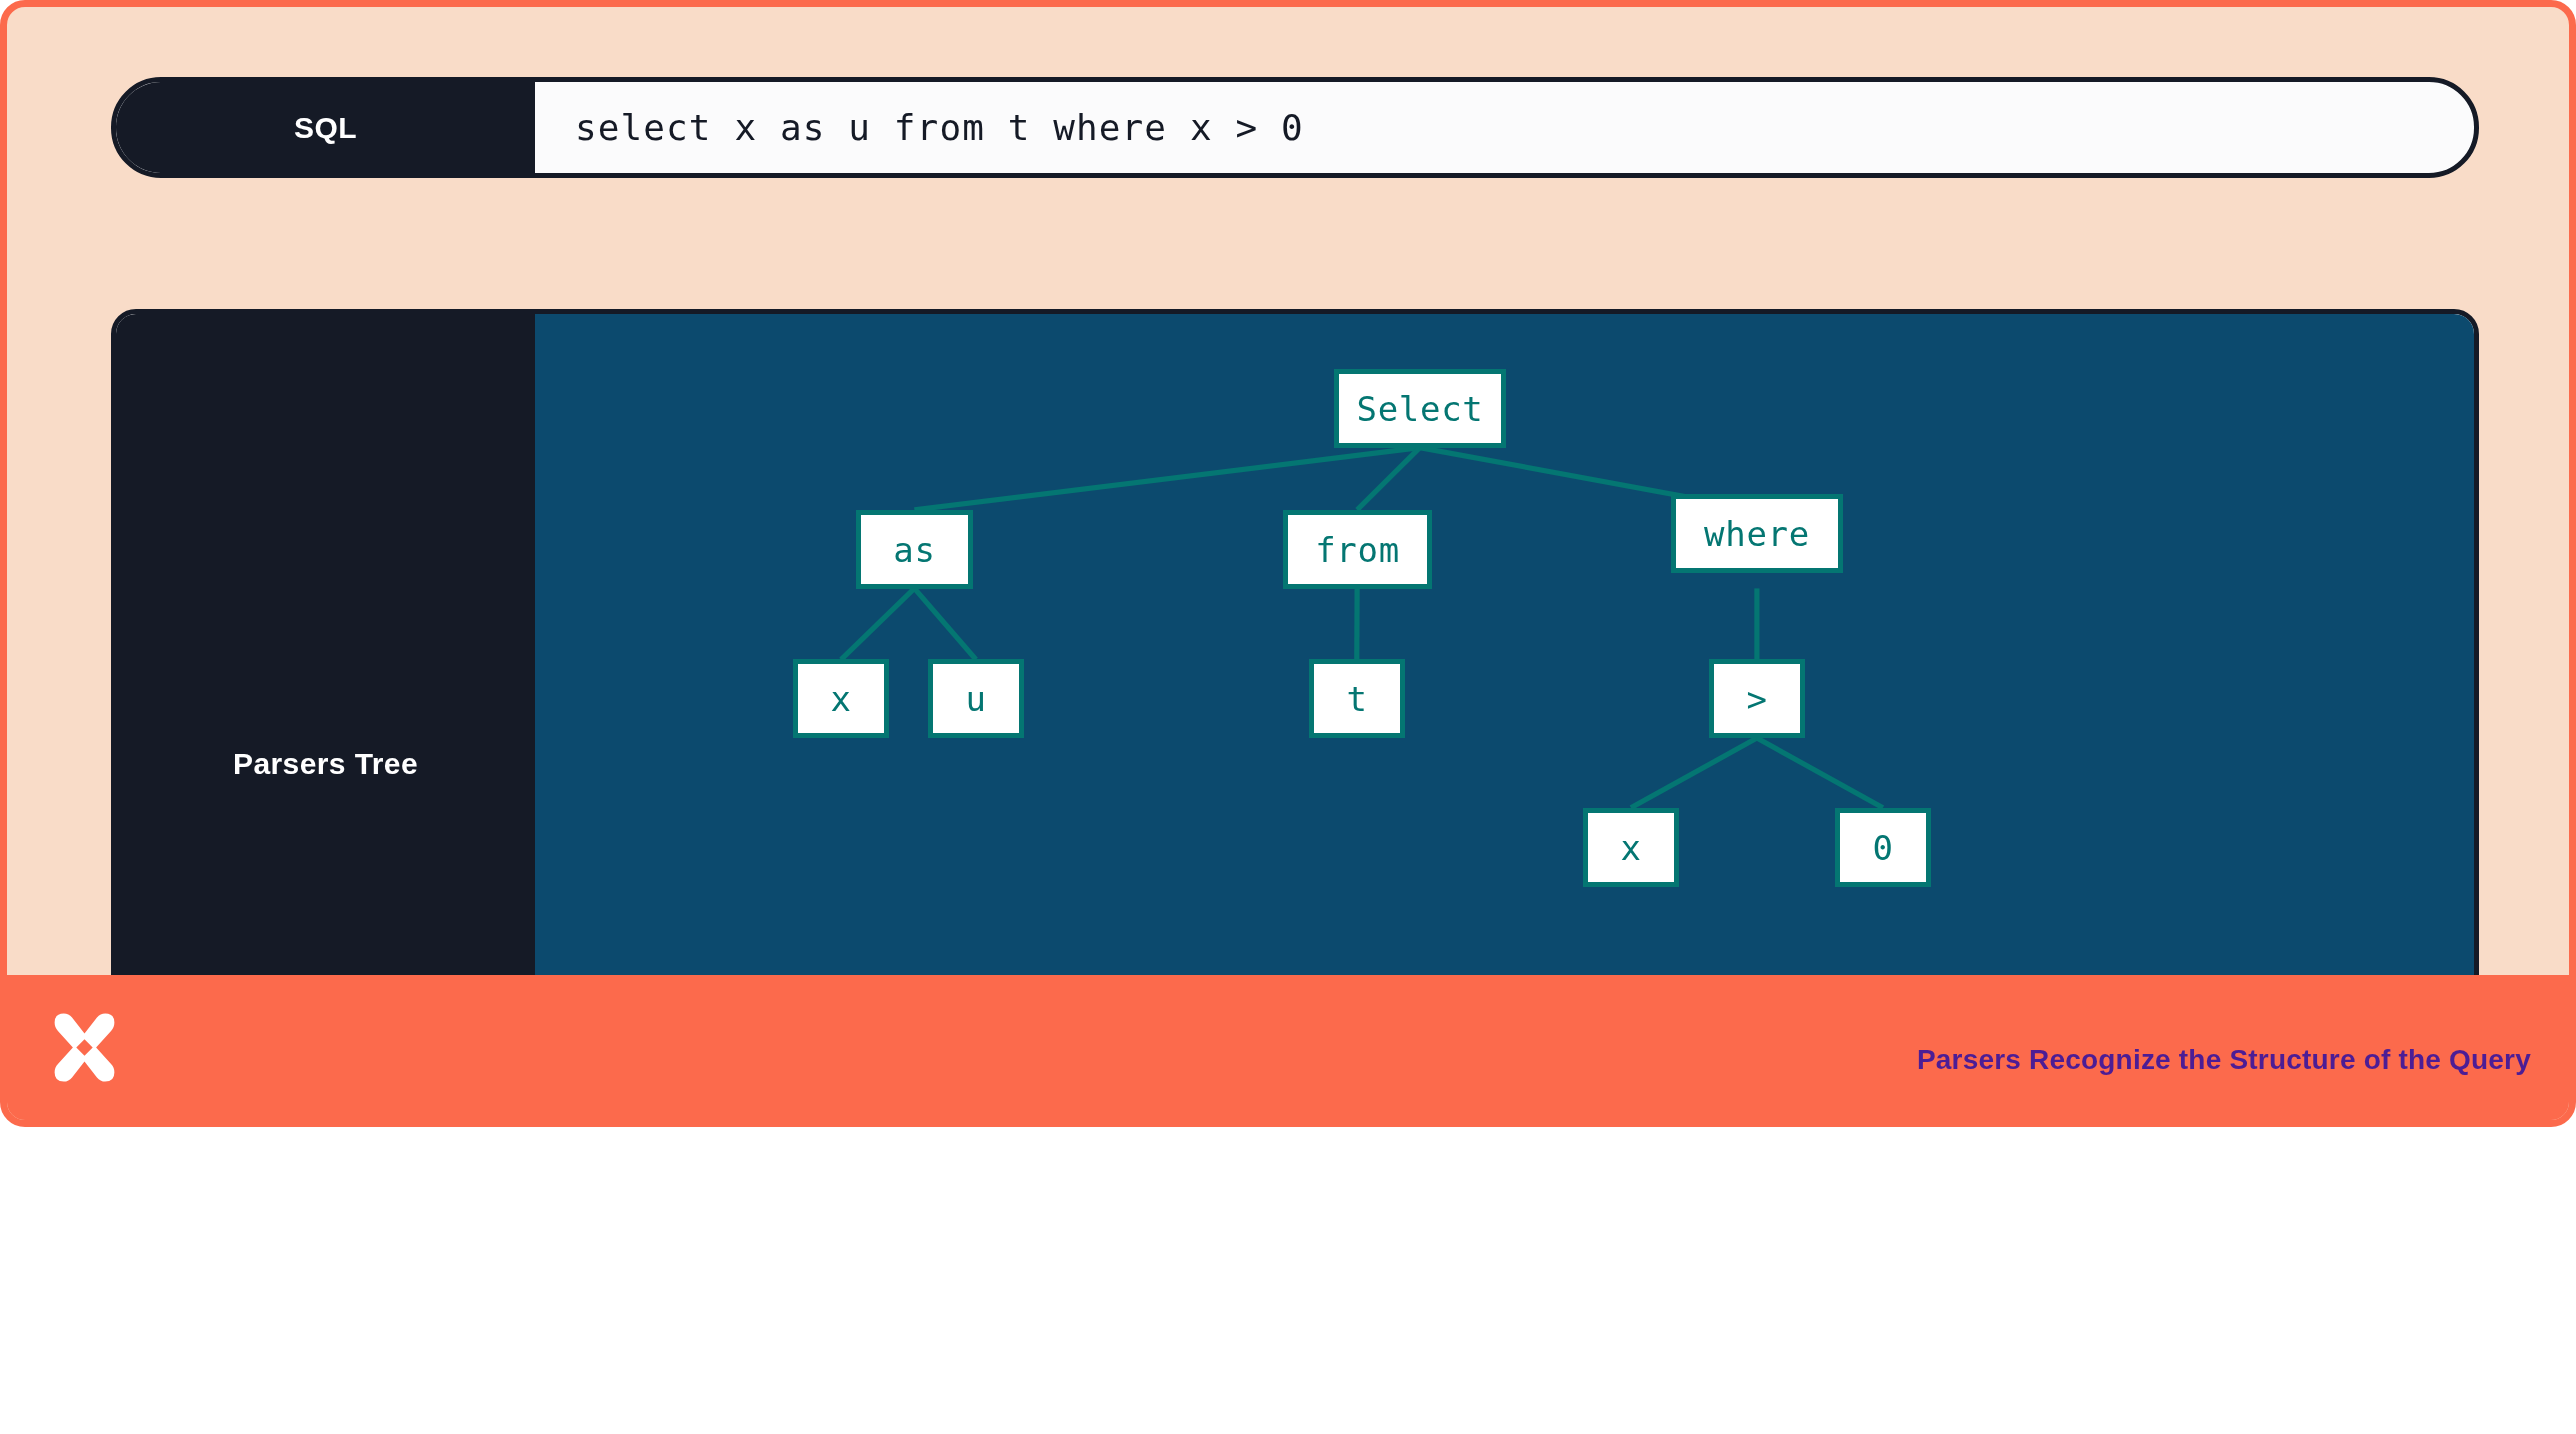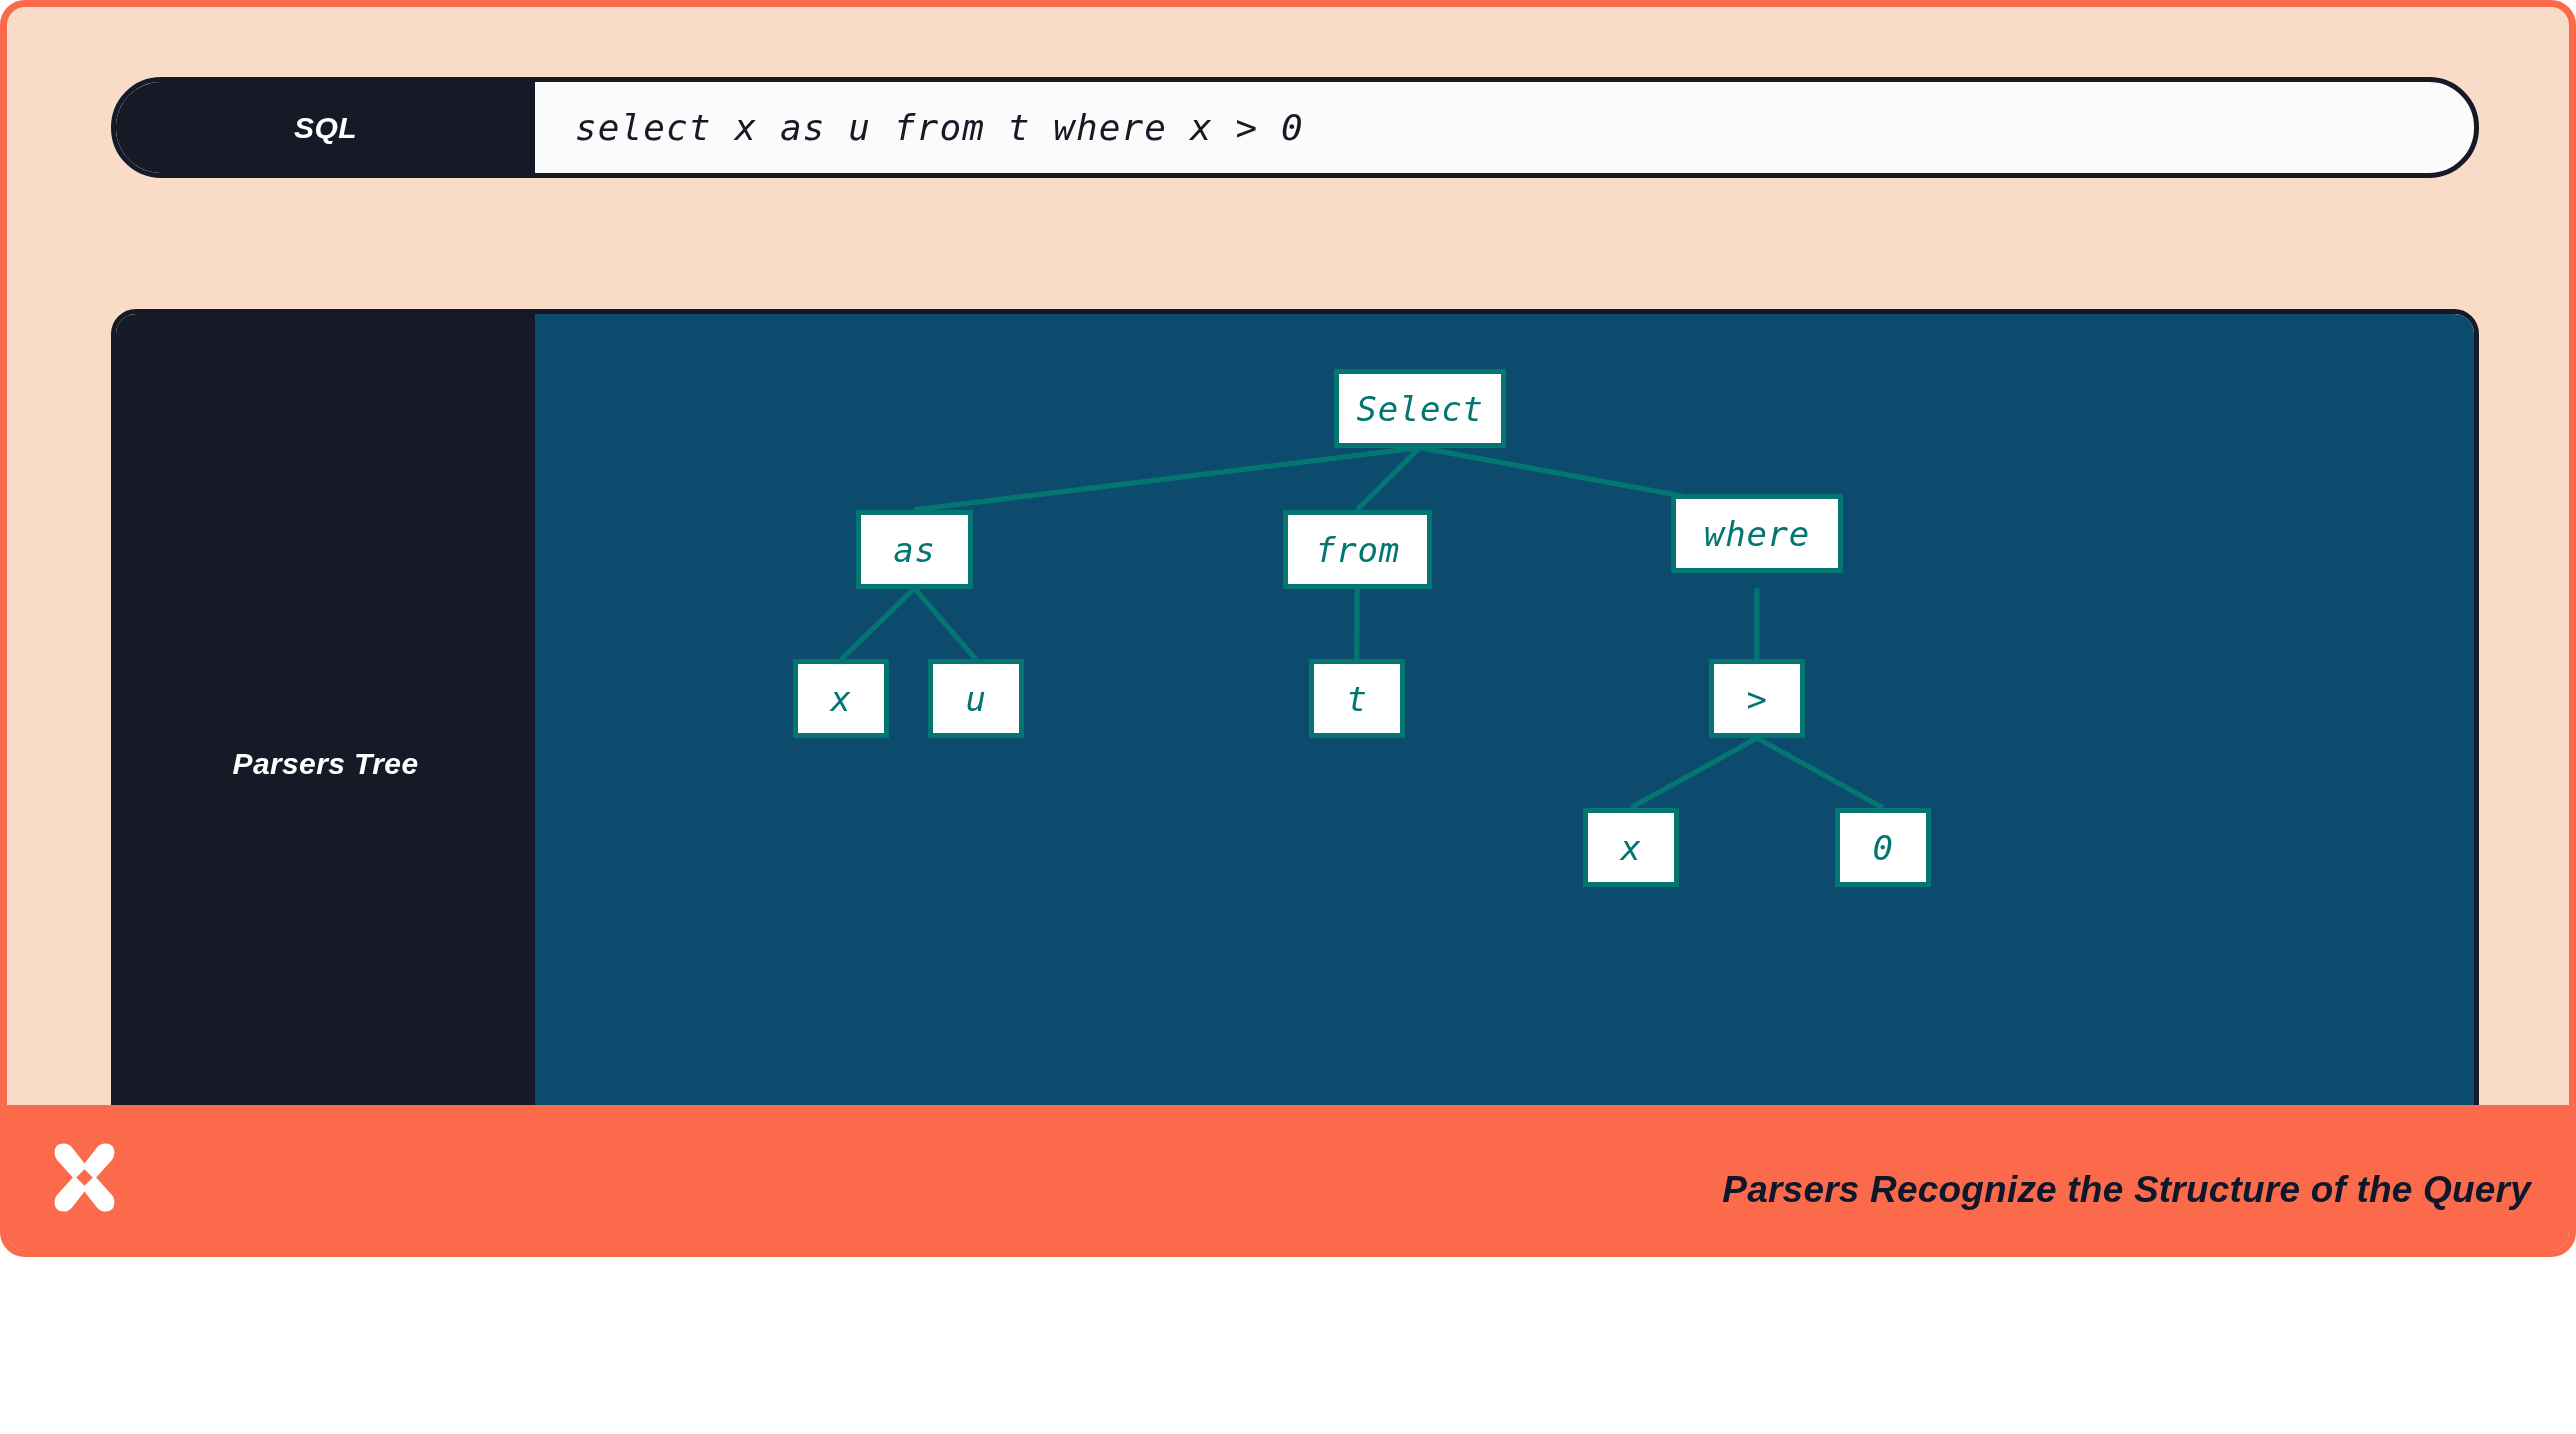--- a/index.html
+++ b/index.html
@@ -13,27 +13,26 @@
     font-family: "Liberation Sans", sans-serif;
     overflow: hidden;
   }
 
   
   .card {
     position: absolute;
     left: 0;
     top: 0;
     width: 2576px;
-    height: 1257px;
+    height: 1127px;
     box-sizing: border-box;
     background: #F9DCC8;
     border: 7.4px solid #FC6A4C;
     border-radius: 25px;
     overflow: hidden;
-    font-style: italic;
   }
 
   
   .sql-row {
     position: absolute;
     left: 104px;
     top: 70px;
     width: 2368px;
     height: 101px;
     box-sizing: border-box;
@@ -155,22 +154,22 @@
     justify-content: space-between;
     padding: 0 52px 0 36px;
     box-sizing: border-box;
   }
   .logo {
     width: 83px;
     height: 83px;
     flex: 0 0 83px;
   }
   .footer-caption {
-    color: #0f172a;
-    font-size: 37px;
+    color: #4c1d95;
+    font-size: 28px;
     font-weight: bold;
     letter-spacing: 0.2px;
     white-space: nowrap;
     margin-top: 24px;
   }
 </style>
 </head>
 <body>
 
 <div class="card">

